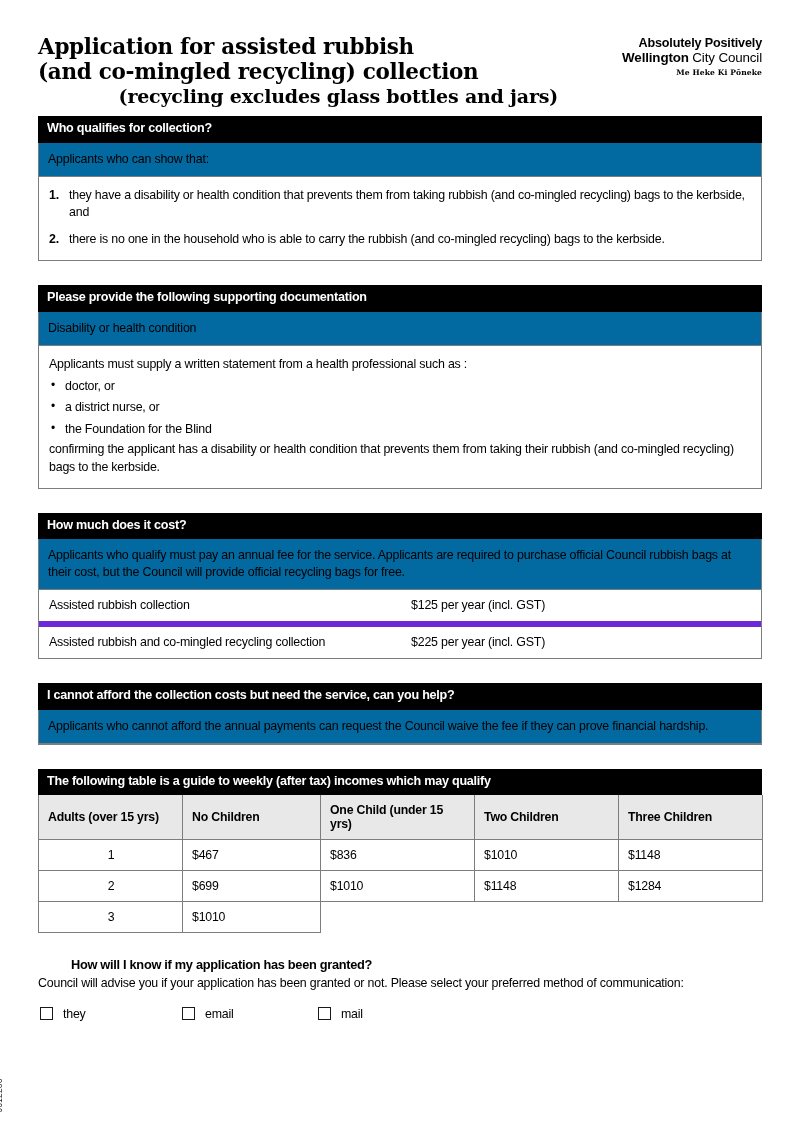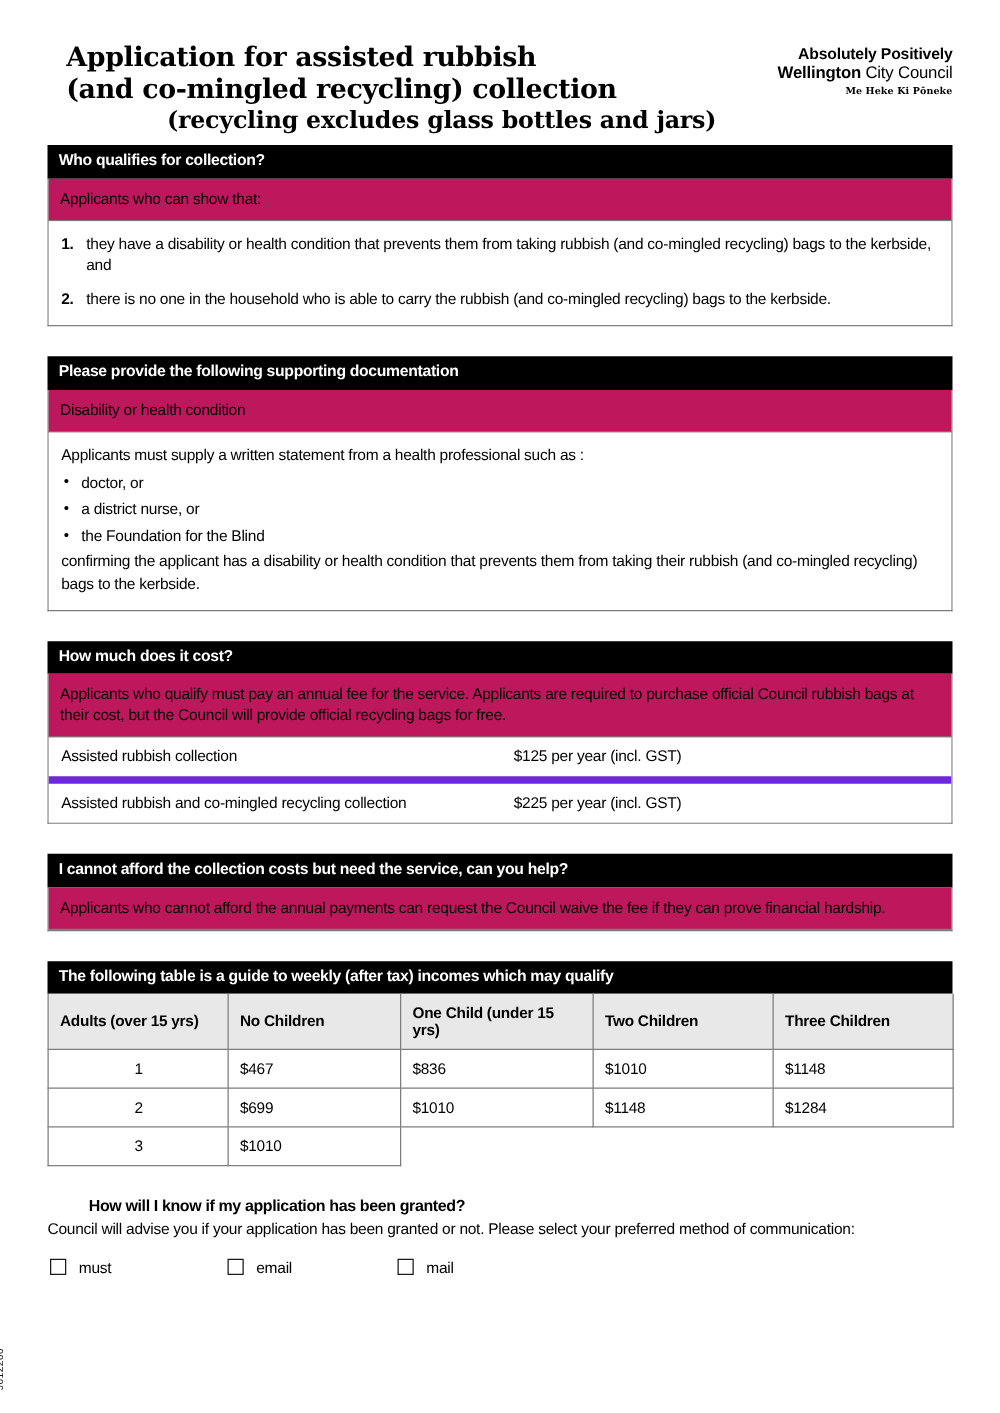--- a/index.html
+++ b/index.html
@@ -23,21 +23,21 @@
     padding: 30px 38px 0 38px;
   }
 
   
   .header {
     position: relative;
     height: 86px;
   }
   .title-block {
     position: absolute;
-    left: 15px; top: 4px;
+    left: 0; top: 4px;
     width: 520px;
   }
   .title-line {
     font-family: "DejaVu Serif", "Liberation Serif", serif;
     font-weight: bold;
     font-size: 21.5px;
     line-height: 25px;
     letter-spacing: -0.3px;
     white-space: nowrap;
   }
@@ -89,21 +89,21 @@
   .bar {
     background: #000000;
     color: #ffffff;
     font-size: 12.6px;
     font-weight: bold;
     letter-spacing: -0.25px;
     padding: 6px 9px 7px 9px;
     line-height: 1.1;
   }
   .subbar {
-    background: #be185d;
+    background: #0369a1;
     border-bottom: 1px solid #7d7d7d;
     font-size: 12.4px;
     letter-spacing: -0.2px;
     padding: 8px 9px 8px 9px;
     line-height: 1.35;
   }
   .body {
     background: #ffffff;
     padding: 10px 12px 11px 10px;
     font-size: 12.4px;
@@ -362,21 +362,21 @@
       </tbody>
     </table>
   </div>
 
   <div class="blk">
     <div class="blk-h">How will I know if my application has been granted?</div>
     <div class="blk-p">Council will advise you if your application has been granted or not. Please select your preferred method of communication:</div>
     <div class="checks">
       <label class="chk p1">
         <span class="box"></span>
-        <span>must</span>
+        <span>they</span>
       </label>
       <label class="chk p2">
         <span class="box"></span>
         <span>email</span>
       </label>
       <label class="chk p3">
         <span class="box"></span>
         <span>mail</span>
       </label>
     </div>

